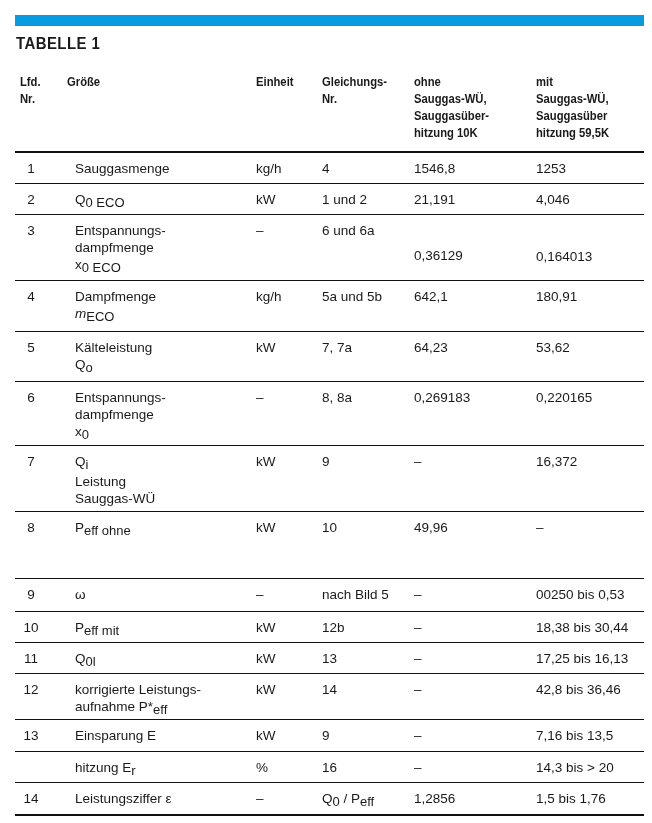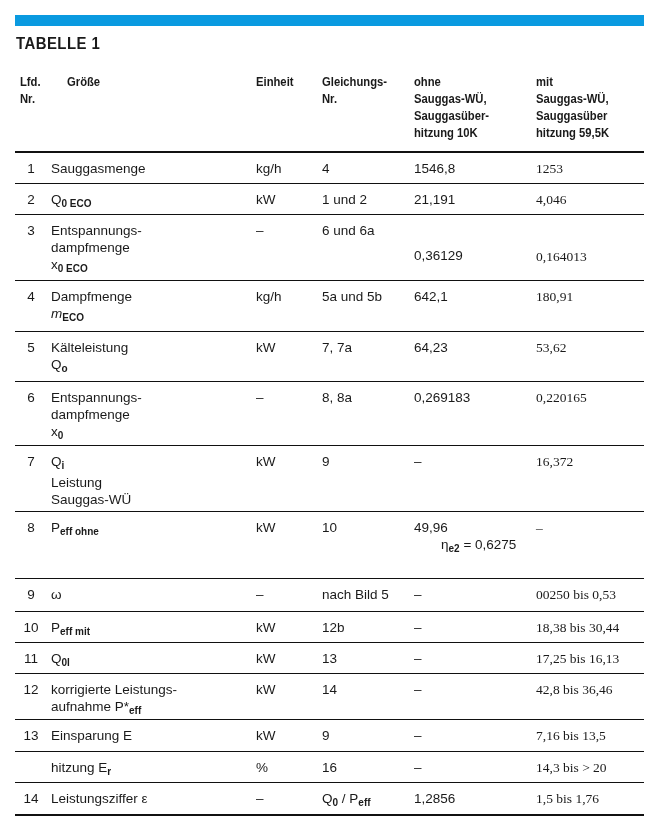--- a/index.html
+++ b/index.html
@@ -5,26 +5,26 @@
   html, body { margin:0; padding:0; background:#ffffff; }
   body { width:652px; height:823px; position:relative; overflow:hidden; font-family:"Liberation Sans", sans-serif; color:#1a1a1a; }
   .topbar { position:absolute; left:15px; top:15px; width:629px; height:11px; background:#0a9ae0; }
   .title { position:absolute; left:16px; top:34px; font-family:"Liberation Sans", sans-serif; font-weight:bold; font-size:17px; letter-spacing:0.5px; transform:scaleX(0.88); transform-origin:left; }
   .thead { position:absolute; left:15px; top:74px; width:629px; height:78px; font-weight:bold; font-size:12.5px; line-height:17px; }
   .thead div { position:absolute; top:0; transform:scaleX(0.9); transform-origin:left; }
   .hline { position:absolute; left:15px; width:629px; height:1.5px; background:#111; }
   .row { position:absolute; left:15px; width:629px; font-size:13.5px; line-height:17px; }
   .row .c { position:absolute; top:8px; }
   .c-nr { left:0; width:32px; text-align:center; }
-  .c-gr { left:36px; width:185px; }
+  .c-gr { left:60px; width:185px; }
   .c-ein { left:241px; }
   .c-gl { left:307px; }
   .c-oh { left:399px; }
-  .c-mit { left:521px;font-family:Liberation Serif, serif; }
-  sub { font-size:10px; vertical-align:-3px;font-weight:bold; }
+  .c-mit { left:521px; }
+  sub { font-size:13px; vertical-align:-3px; }
   .eta { display:block; }
   .ital { font-style:italic; }
 </style>
 </head>
 <body>
 
 <div class="topbar"></div>
 <div class="title">TABELLE 1</div>
 
 <div class="thead">
@@ -108,21 +108,20 @@
 </div>
 <div class="hline" style="top:511px;height:1px"></div>
 
 <div class="row" style="top:511px">
   <div class="c c-nr">8</div>
   <div class="c c-gr"><span>P</span><sub>eff ohne</sub></div>
   <div class="c c-ein">kW</div>
   <div class="c c-gl">10</div>
   <div class="c c-oh">
     <span class="eta">49,96</span>
-    <span class="eta" style="padding-left:27px"><span>η</span><sub>e2</sub><span> = 0,6275</span></span>
   </div>
   <div class="c c-mit">–</div>
 </div>
 <div class="hline" style="top:578px;height:1px"></div>
 
 <div class="row" style="top:578px">
   <div class="c c-nr">9</div>
   <div class="c c-gr">ω</div>
   <div class="c c-ein">–</div>
   <div class="c c-gl">nach Bild 5</div>

